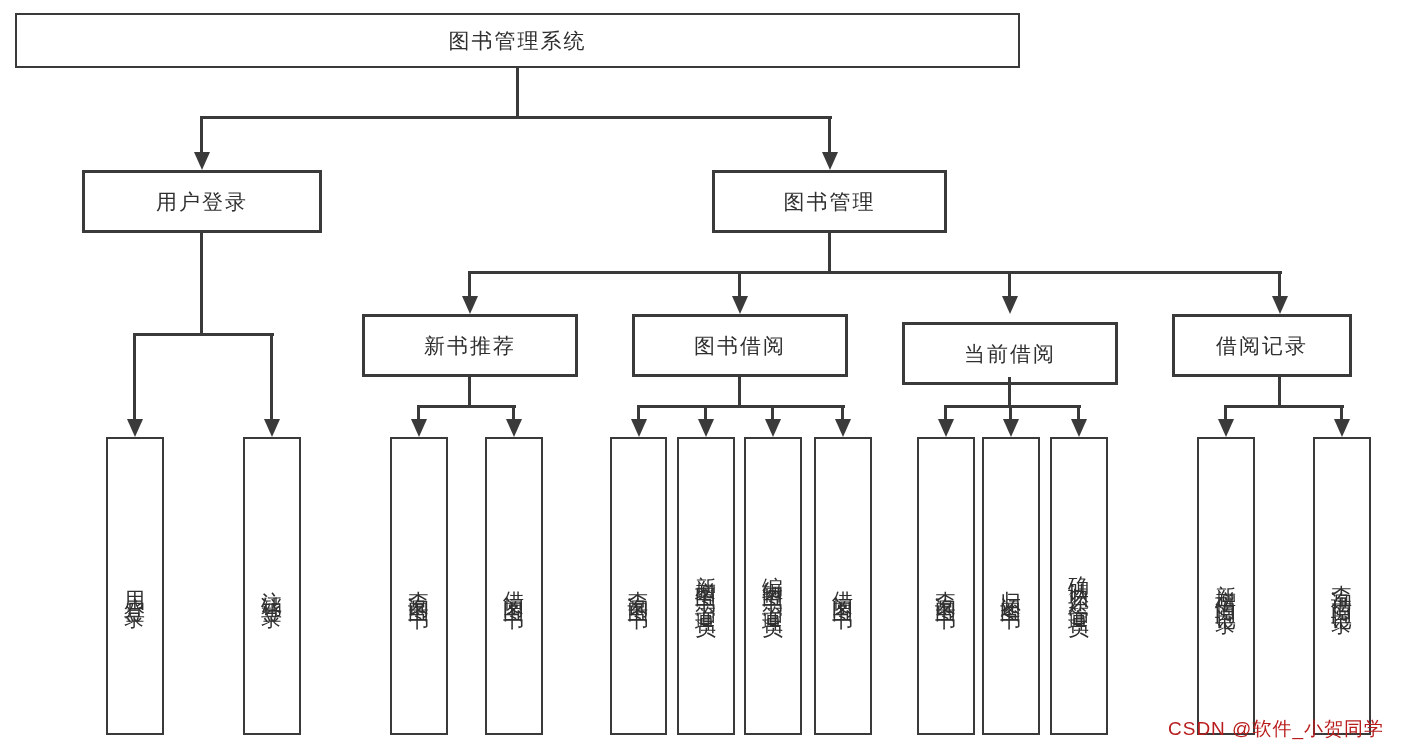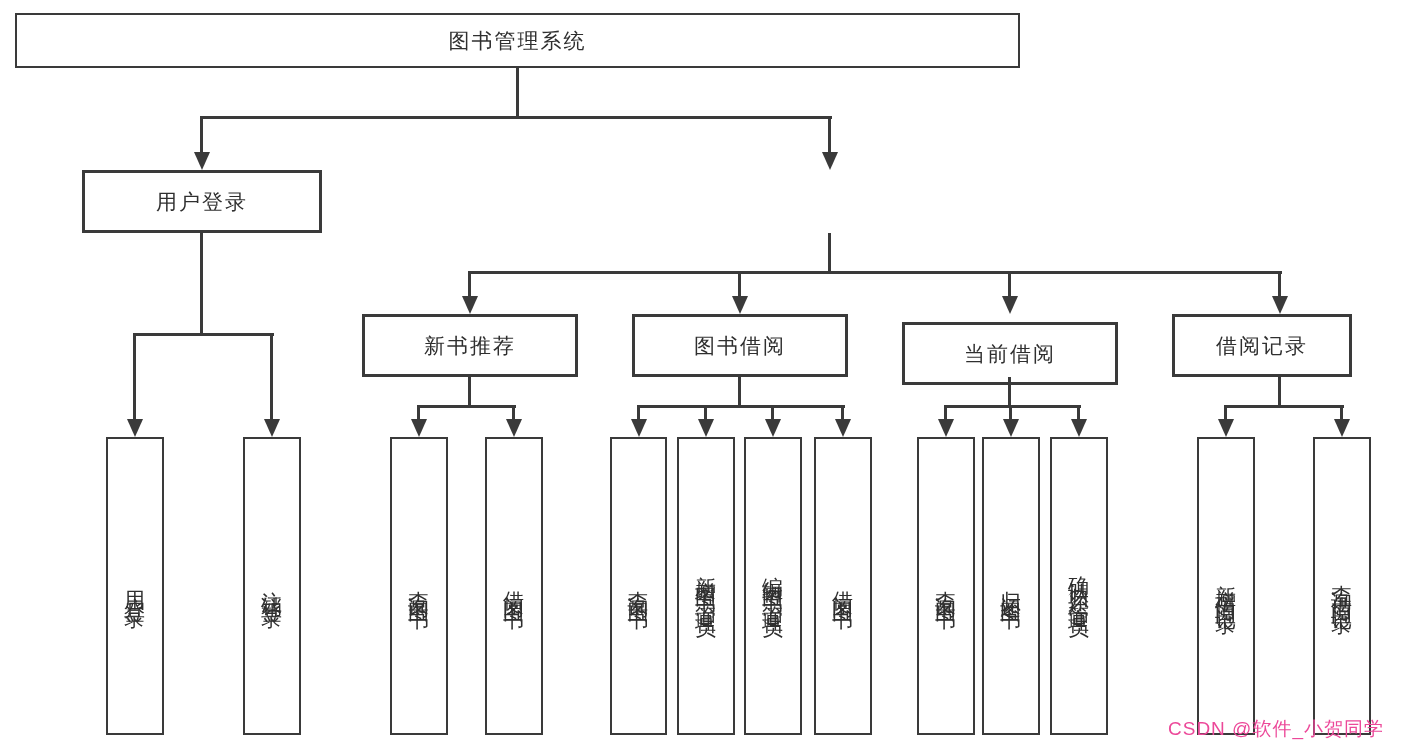--- a/index.html
+++ b/index.html
@@ -20,41 +20,44 @@
   }
   .v{position:absolute;width:3px;background:#3a3a3a;}
   .h{position:absolute;height:3px;background:#3a3a3a;}
   .ah{
     position:absolute;width:0;height:0;
     border-left:8px solid transparent;border-right:8px solid transparent;
     border-top:18px solid #3a3a3a;
   }
   .watermark{
     position:absolute;left:1168px;top:716px;
-    font-size:19px;color:#ec4899;letter-spacing:1px;white-space:nowrap;
+    font-size:19px;color:#b91c1c;letter-spacing:1px;white-space:nowrap;
   }
 </style>
 </head>
 <body>
 
 <div class="canvas">
 
   <div class="box root" style="left:15px;top:13px;width:1005px;height:55px">
     <span>图书管理系统</span>
   </div>
 
   <div class="v" style="left:516px;top:68px;height:50px"></div>
   <div class="h" style="left:200px;top:116px;width:632px"></div>
   <div class="v" style="left:200px;top:116px;height:38px"></div>
   <div class="ah" style="left:194px;top:152px"></div>
   <div class="v" style="left:828px;top:116px;height:38px"></div>
   <div class="ah" style="left:822px;top:152px"></div>
 
   <div class="box" style="left:82px;top:170px;width:240px;height:63px">
     <span>用户登录</span>
+  </div>
+  <div class="box" style="left:712px;top:170px;width:235px;height:63px">
+    <span>图书管理</span>
   </div>
 
   <div class="v" style="left:200px;top:233px;height:103px"></div>
   <div class="h" style="left:133px;top:333px;width:141px"></div>
   <div class="v" style="left:133px;top:333px;height:88px"></div>
   <div class="ah" style="left:127px;top:419px"></div>
   <div class="v" style="left:270px;top:333px;height:88px"></div>
   <div class="ah" style="left:264px;top:419px"></div>
 
   <div class="v" style="left:828px;top:233px;height:41px"></div>

